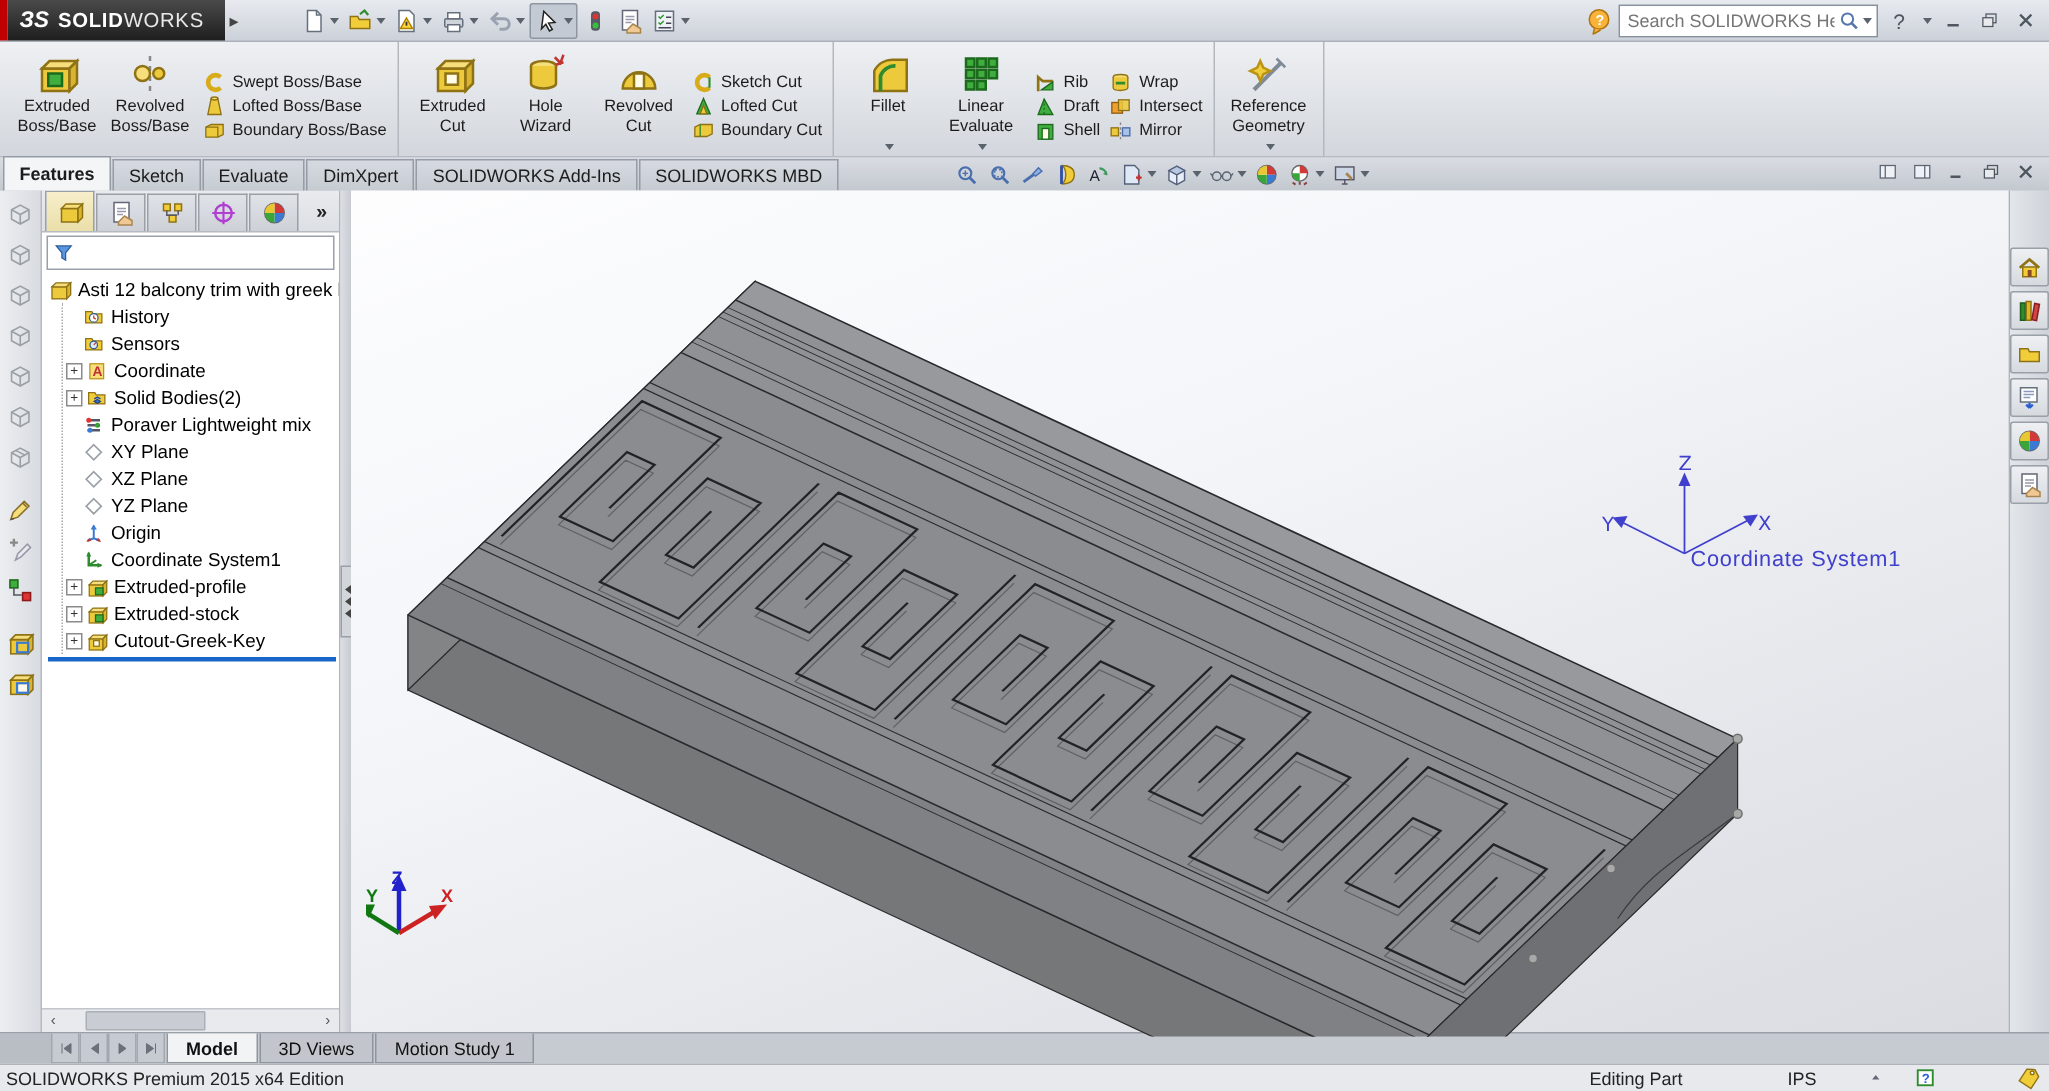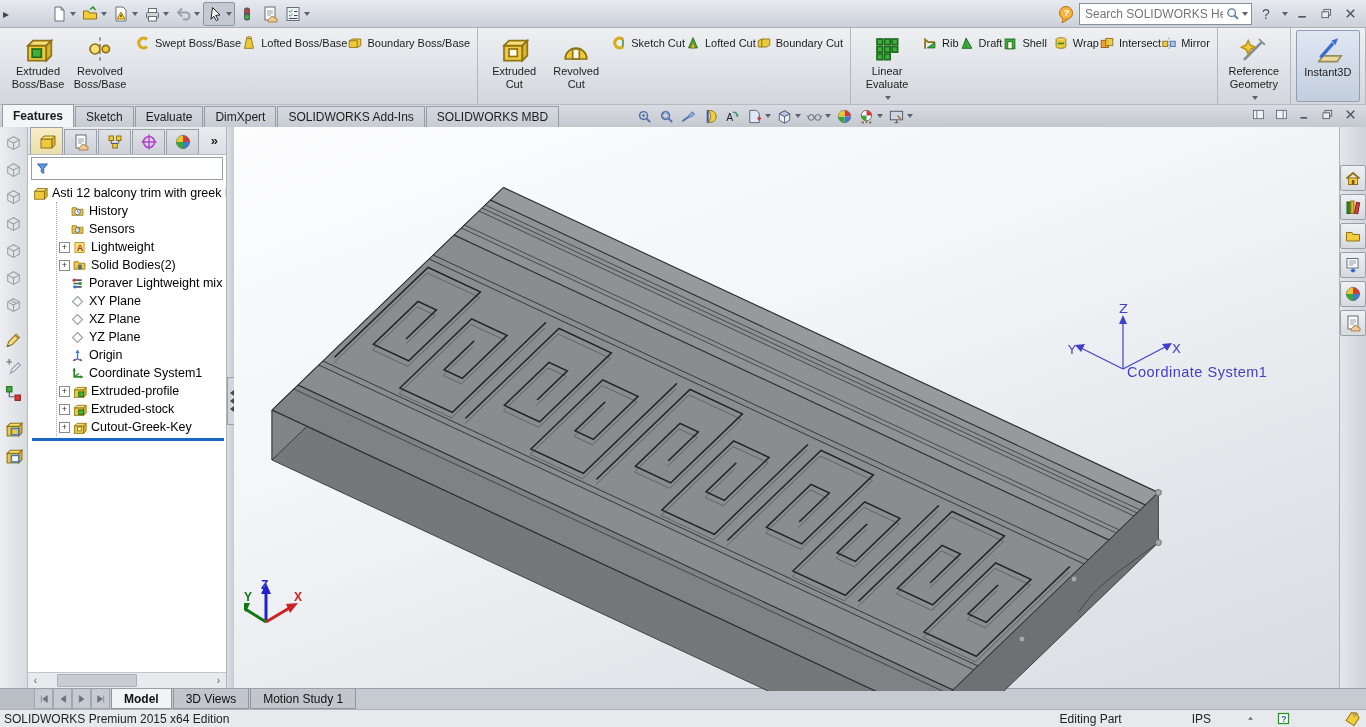--- a/index.html
+++ b/index.html
@@ -30,21 +30,21 @@
 
   
   .ribbon{height:76px;flex:0 0 76px;display:flex;align-items:stretch;
     background:linear-gradient(#eef0f3,#d3d7dd);border-bottom:1px solid #b6bbc2;padding-left:2px;}
   .ribgroup{display:flex;align-items:stretch;padding:2px 5px;border-right:1px solid #b3b8bf;}
   .rib-big{width:62px;display:flex;flex-direction:column;align-items:center;justify-content:flex-start;
     padding-top:3px;font-size:11px;line-height:12.5px;text-align:center;color:#1c1c1c;position:relative;border-radius:2px;}
   .rib-big .bicon{height:32px;display:flex;align-items:center;}
   .rib-big.active{background:linear-gradient(#dfe7f2,#c3cedd);border:1px solid #8fa0b5;}
   .rib-big .ddc{position:absolute;bottom:2px;}
-  .rib-stack{display:flex;flex-direction:row;justify-content:flex-end;padding:5px 2px 7px 4px;}
+  .rib-stack{display:flex;flex-direction:column;justify-content:flex-end;padding:5px 2px 7px 4px;}
   .stackitem{display:flex;align-items:center;gap:4px;font-size:11px;white-space:nowrap;color:#1c1c1c;height:16px;}
 
   
   .tabrow{height:22px;flex:0 0 22px;display:flex;align-items:flex-end;
     background:linear-gradient(#d9dce2,#c3c8cf);position:relative;}
   .cmdtabs{display:flex;align-items:flex-end;height:22px;padding-left:2px;}
   .ctab{height:20px;display:flex;align-items:center;padding:0 10px;font-size:12px;color:#1c1c1c;
     background:linear-gradient(#d6dae0,#c6cbd2);border:1px solid #969ca5;border-bottom:none;margin-right:1px;}
   .ctab.active{background:#f4f5f7;font-weight:bold;height:22px;}
   .headsup{position:absolute;left:635px;top:0;height:22px;display:flex;align-items:center;gap:3px;}
@@ -60,21 +60,21 @@
     border-bottom:1px solid #b6bbc2;padding-left:2px;}
   .fmtab{width:31px;height:24px;display:flex;align-items:center;justify-content:center;
     background:linear-gradient(#dfe2e7,#cdd1d7);border:1px solid #9aa0a8;border-bottom:none;margin-right:1px;}
   .fmtab.active{background:linear-gradient(#f7eecb,#eadfa9);height:26px;}
   .fmchevron{margin-left:auto;margin-right:8px;font-size:13px;color:#222;font-weight:bold;align-self:center;}
   .fmfilter{height:21px;flex:0 0 21px;margin:2px 3px;border:1px solid #9aa0a8;background:#fff;
     display:flex;align-items:center;padding-left:3px;}
   .tree{flex:1;overflow:hidden;padding:2px 0 0 4px;font-size:12.5px;}
   .trow{display:flex;align-items:center;height:18px;white-space:nowrap;}
   .trow .lbl{margin-left:4px;color:#000;}
-  .kids{margin-left:24px;border-left:1px dotted #a8a8a8;padding-left:2px;}
+  .kids{margin-left:9px;border-left:1px dotted #a8a8a8;padding-left:2px;}
   .expbox{width:9px;height:9px;border:1px solid #8a8a8a;background:#fff;display:flex;align-items:center;
     justify-content:center;font-size:9px;line-height:7px;color:#333;margin-right:2px;flex:0 0 9px;}
   .noexp{width:11px;flex:0 0 11px;}
   .rollback{height:3px;background:#1a66c8;margin:2px 2px 0 0;}
   .hscroll{height:15px;flex:0 0 15px;background:#e8eaed;border-top:1px solid #c2c6cc;
     display:flex;align-items:center;}
   .harrow{width:15px;height:13px;display:flex;align-items:center;justify-content:center;color:#555;font-size:10px;}
   .hthumb{height:11px;width:78px;margin-left:14px;background:#c9cdd3;border:1px solid #aab0b8;border-radius:1px;}
   .splitter{width:7px;flex:0 0 7px;background:linear-gradient(to right,#dcdfe4,#c8ccd2);position:relative;}
   .splithandle{position:absolute;top:250px;left:0;width:7px;height:46px;background:#d2d6db;
@@ -102,20 +102,24 @@
   .sb-left{padding-left:4px;}
   .sb-right{margin-left:auto;display:flex;align-items:center;}
   .icn{display:inline-flex;align-items:center;justify-content:center;flex:0 0 auto;}
 </style>
 </head>
 <body>
 
 <div id="app">
 
   <div class="titlebar">
+    <div class="logo">
+      <span class="mark">ЗS</span>
+      <span class="word"><b>SOLID</b><span>WORKS</span></span>
+    </div>
     <div class="logo-flyout">▸</div>
     <div class="qat" id="qat">
         <div class="qbtn">
           <span class="icn" style="width:18px;height:18px">
             <svg viewBox="0 0 18 18" width="18" height="18">
               <path d="M5 2h6l3 3v11H5z" fill="#fff" stroke="#66707c"></path>
               <path d="M11 2v3h3" fill="none" stroke="#66707c"></path>
             </svg>
           </span>
           <span class="caret"></span>
@@ -304,20 +308,33 @@
               </svg>
             </span>
           </span>
           <span>Extruded</span>
           <span>Cut</span>
         </div>
         <div class="rib-big">
           <span class="bicon">
             <span class="icn" style="width:30px;height:30px">
               <svg viewBox="0 0 18 18" width="30" height="30">
+                <ellipse cx="8" cy="6" rx="5" ry="2" fill="#f6de7a" stroke="#8f7214"></ellipse>
+                <path d="M3 6v7a5 2 0 0 0 10 0V6" fill="#edc93c" stroke="#8f7214"></path>
+                <path d="M12.5 2.5l2.5 2.5M16 1.5l-1.5 4M13 5.5l3-1" stroke="#c23333"></path>
+              </svg>
+            </span>
+          </span>
+          <span>Hole</span>
+          <span>Wizard</span>
+        </div>
+        <div class="rib-big">
+          <span class="bicon">
+            <span class="icn" style="width:30px;height:30px">
+              <svg viewBox="0 0 18 18" width="30" height="30">
                 <path d="M2.5 15a6.5 6.5 0 0 1 13 0z" fill="#edc93c" stroke="#8f7214"></path>
                 <rect x="7" y="9" width="4" height="6" fill="#fffbe8" stroke="#8f7214"></rect>
               </svg>
             </span>
           </span>
           <span>Revolved</span>
           <span>Cut</span>
         </div>
         <div class="rib-stack">
           <div class="stackitem">
@@ -343,20 +360,32 @@
               <svg viewBox="0 0 18 18" width="16" height="16">
                 <path d="M2.5 13.5v-7l4-2h9v7l-4 2z" fill="#edc93c" stroke="#8f7214"></path>
                 <path d="M6.5 4.5v9" stroke="#2e8b2e"></path>
               </svg>
             </span>
             <span>Boundary Cut</span>
           </div>
         </div>
       </div>
       <div class="ribgroup">
+        <div class="rib-big">
+          <span class="bicon">
+            <span class="icn" style="width:30px;height:30px">
+              <svg viewBox="0 0 18 18" width="30" height="30">
+                <path d="M3.5 16V8a8 8 0 0 1 8-4.5h5V16z" fill="#edc93c" stroke="#8f7214"></path>
+                <path d="M6 16v-6a6 6 0 0 1 6-4" fill="none" stroke="#2e8b2e" stroke-width="1.5"></path>
+              </svg>
+            </span>
+          </span>
+          <span>Fillet</span>
+          <span class="caret ddc"></span>
+        </div>
         <div class="rib-big">
           <span class="bicon">
             <span class="icn" style="width:30px;height:30px">
               <svg viewBox="0 0 18 18" width="30" height="30">
                 <g fill="#3fae3f" stroke="#1c6b1c">
                   <rect x="3" y="3" width="3.4" height="3.4"></rect>
                   <rect x="7.5" y="3" width="3.4" height="3.4"></rect>
                   <rect x="12" y="3" width="3.4" height="3.4"></rect>
                   <rect x="3" y="7.5" width="3.4" height="3.4"></rect>
                   <rect x="7.5" y="7.5" width="3.4" height="3.4"></rect>
@@ -441,34 +470,20 @@
                 <path d="M12 3l3.5 3.5" stroke="#808a96"></path>
                 <path d="M5.5 4l1.2 2.6L9.5 8l-2.8 1.3L5.5 12 4.3 9.3 1.5 8l2.8-1.4z" fill="#f2cd3a" stroke="#b99417"></path>
               </svg>
             </span>
           </span>
           <span>Reference</span>
           <span>Geometry</span>
           <span class="caret ddc"></span>
         </div>
       </div>
-      <div class="ribgroup">
-        <div class="rib-big active">
-          <span class="bicon">
-            <span class="icn" style="width:30px;height:30px">
-              <svg viewBox="0 0 18 18" width="30" height="30">
-                <path d="M3.5 16h11l2.5-3.5H6z" fill="#ead9a0" stroke="#998c5a"></path>
-                <path d="M4.5 13.5L12 5" stroke="#3a6bd0" stroke-width="2"></path>
-                <path d="M11 3.5l4-1.5-1.5 4z" fill="#3a6bd0"></path>
-              </svg>
-            </span>
-          </span>
-          <span>Instant3D</span>
-        </div>
-      </div>
     </div>
 
   <div class="tabrow">
     <div class="cmdtabs" id="cmdtabs">
         <div class="ctab active">Features</div>
         <div class="ctab">Sketch</div>
         <div class="ctab">Evaluate</div>
         <div class="ctab">DimXpert</div>
         <div class="ctab">SOLIDWORKS Add-Ins</div>
         <div class="ctab">SOLIDWORKS MBD</div>
@@ -786,21 +801,21 @@
               <span class="lbl">Sensors</span>
             </div>
             <div class="trow">
               <span class="expbox">+</span>
               <span class="icn" style="width:15px;height:15px">
                 <svg viewBox="0 0 18 18" width="15" height="15">
                   <rect x="3.5" y="3" width="11" height="12" fill="#f6de7a" stroke="#b99417"></rect>
                   <text x="5.6" y="13" font-size="11" font-weight="bold" fill="#c03333">A</text>
                 </svg>
               </span>
-              <span class="lbl">Lightweight</span>
+              <span class="lbl">Coordinate</span>
             </div>
             <div class="trow">
               <span class="expbox">+</span>
               <span class="icn" style="width:15px;height:15px">
                 <svg viewBox="0 0 18 18" width="15" height="15">
                   <path d="M2.5 13.5v-9h5l1 1.8h7v7.2z" fill="#f2cd3a" stroke="#8f7214"></path>
                   <path d="M7 11.5l2.5-1.5 2.5 1.5-2.5 1.5z" fill="#3a7ad2" stroke="#224488"></path>
                   <path d="M7 9.5l2.5-1.5L12 9.5" fill="#7aa4e0" stroke="#224488"></path>
                 </svg>
               </span>

